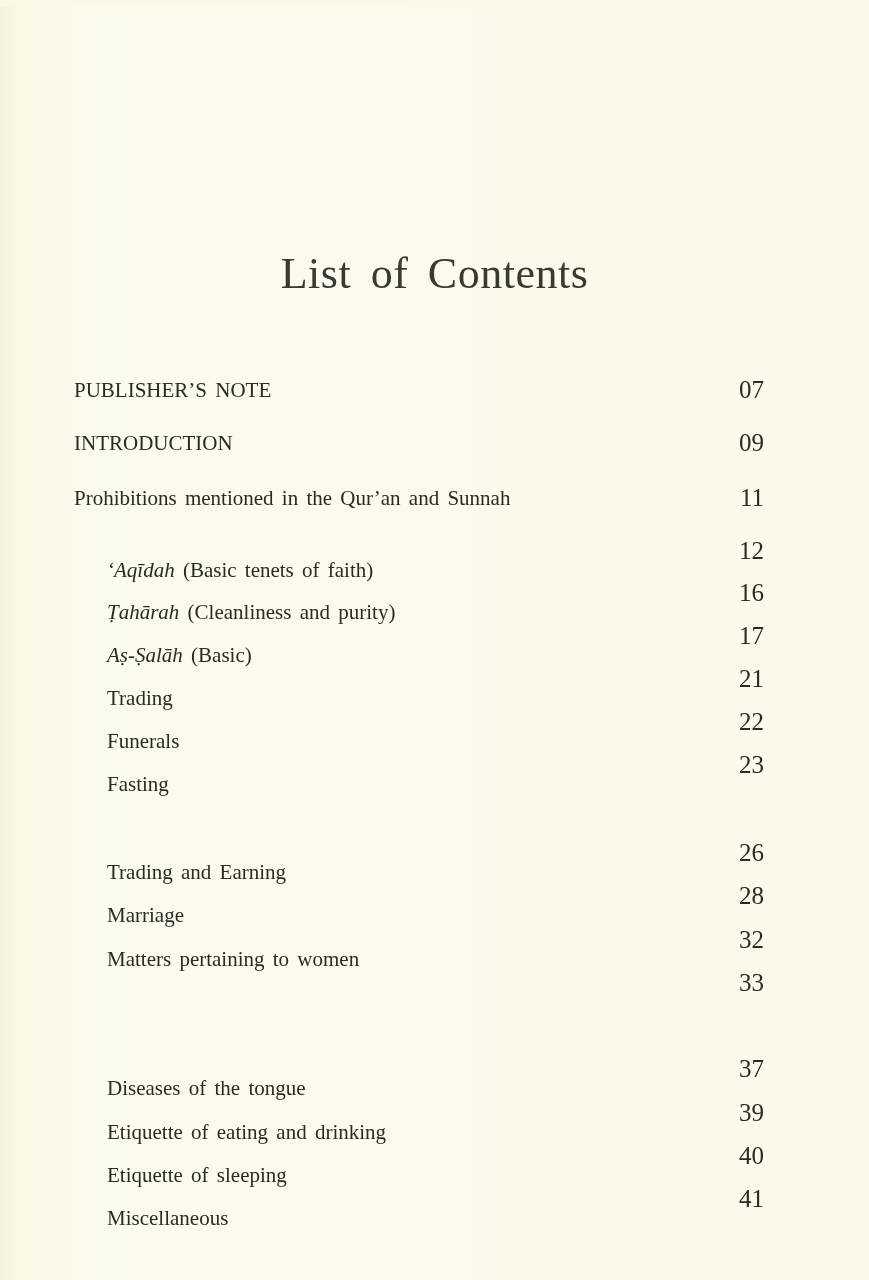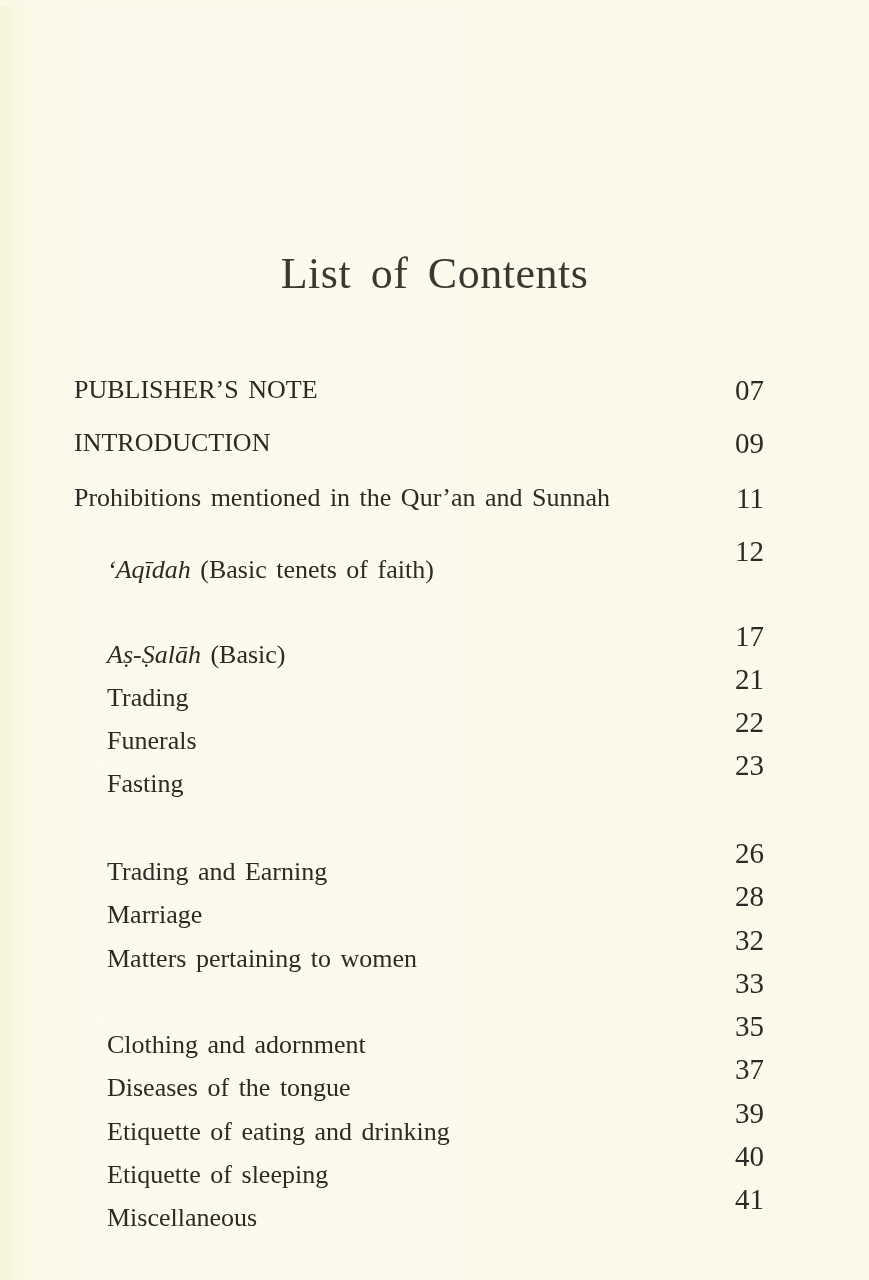--- a/index.html
+++ b/index.html
@@ -34,32 +34,32 @@
     word-spacing: 8px;
   }
   .row {
     position: absolute;
     left: 0;
     width: 869px;
     height: 40px;
   }
   .row .label {
     position: absolute;
-    font-size: 26px;
+    font-size: 21px;
     white-space: nowrap;
     word-spacing: 3px;
     line-height: 40px;
   }
   .row .label i {
     font-style: italic;
   }
   .row .page-num {
     position: absolute;
     right: 105px;
-    font-size: 29px;
+    font-size: 25px;
     line-height: 40px;
   }
   .row.top .label { left: 74px; }
   .row.sub .label { left: 107px; margin-top: 19px; }
 </style>
 </head>
 <body>
 
 <div class="page">
 
@@ -78,20 +78,24 @@
   <div class="row top" style="top:472px">
     <span class="label">Prohibitions mentioned in the Qur’an and Sunnah</span>
     <span class="page-num">11</span>
   </div>
 
   <div class="row sub" style="top:525px">
     <span class="label"><i>‘Aqīdah</i><span> (Basic tenets of faith)</span></span>
     <span class="page-num">12</span>
   </div>
 
+  <div class="row sub" style="top:567px">
+    <span class="label"><i>Ṭahārah</i><span> (Cleanliness and purity)</span></span>
+    <span class="page-num">16</span>
+  </div>
 
   <div class="row sub" style="top:610px">
     <span class="label"><i>Aṣ-Ṣalāh</i><span> (Basic)</span></span>
     <span class="page-num">17</span>
   </div>
 
   <div class="row sub" style="top:653px">
     <span class="label">Trading</span>
     <span class="page-num">21</span>
   </div>
@@ -119,24 +123,20 @@
 
   <div class="row sub" style="top:914px">
     <span class="label">Matters pertaining to women</span>
     <span class="page-num">32</span>
   </div>
 
   <div class="row sub" style="top:957px">
     <span class="page-num">33</span>
   </div>
 
-  <div class="row sub" style="top:1000px">
-    <span class="label">Clothing and adornment</span>
-    <span class="page-num">35</span>
-  </div>
 
   <div class="row sub" style="top:1043px">
     <span class="label">Diseases of the tongue</span>
     <span class="page-num">37</span>
   </div>
 
   <div class="row sub" style="top:1087px">
     <span class="label">Etiquette of eating and drinking</span>
     <span class="page-num">39</span>
   </div>

